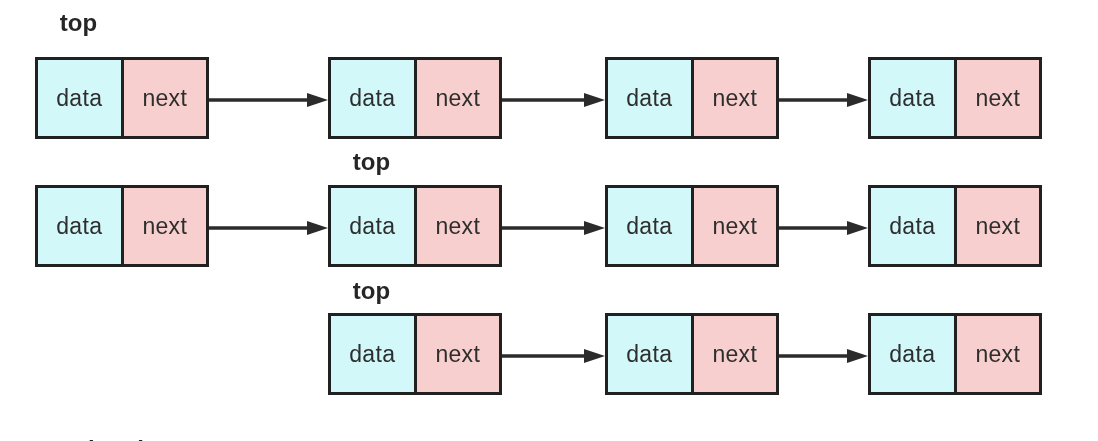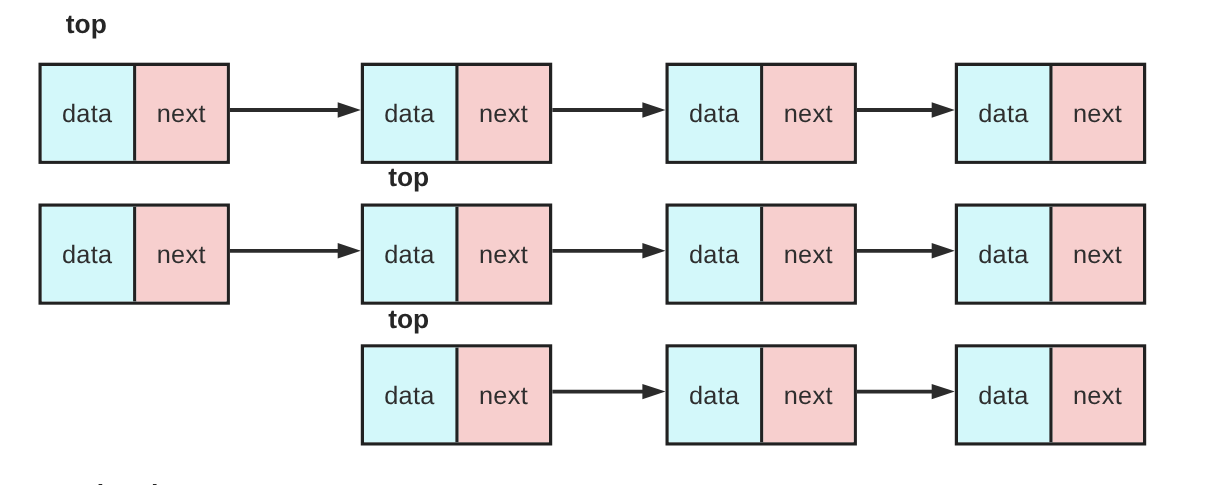--- a/index.html
+++ b/index.html
@@ -8,21 +8,21 @@
     background: #ffffff;
     font-family: "Liberation Sans", sans-serif;
   }
   #canvas {
     position: relative; width: 1098px; height: 441px;
     overflow: hidden; background: #ffffff;
   }
   .node {
     position: absolute;
     display: flex;
-    width: 174px; height: 92px;
+    width: 174px; height: 82px;
     box-sizing: border-box;
     border: 3.5px solid #212121;
     background: #ffffff;
   }
   .cell {
     flex: 1 1 0;
     display: flex; align-items: center; justify-content: center;
     font-size: 23px;
     letter-spacing: 0.3px;
     color: #2e2e2e;

